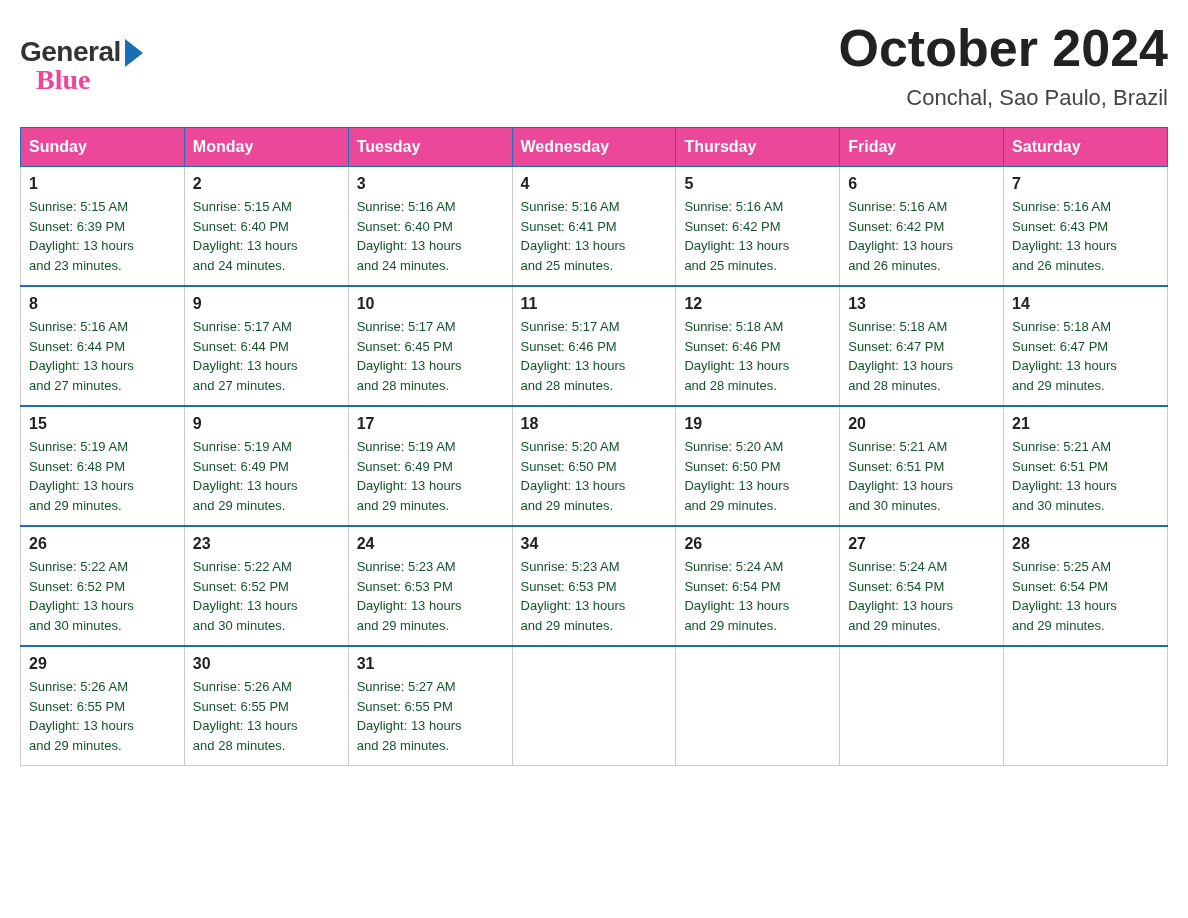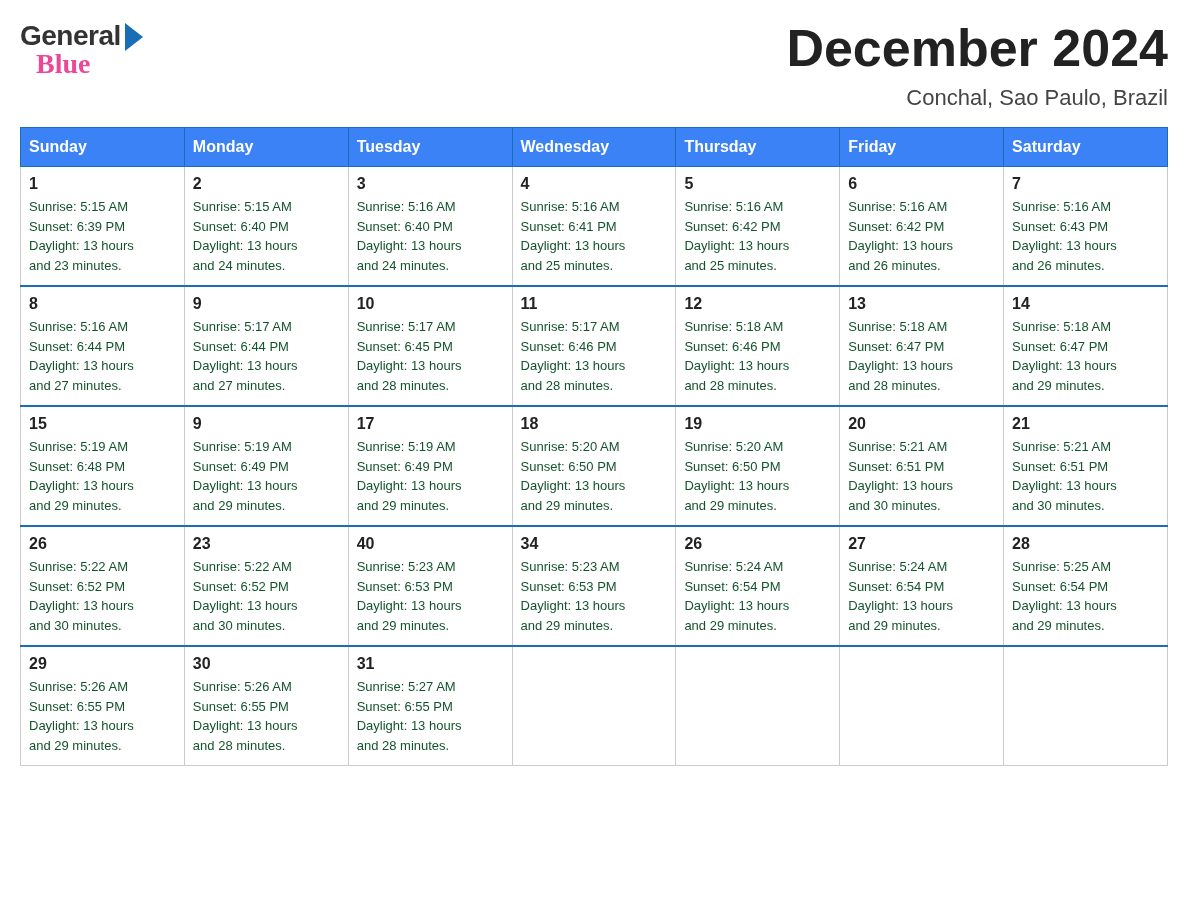--- a/index.html
+++ b/index.html
@@ -6,21 +6,21 @@
     body {
       font-family: Arial, sans-serif;
       background: #fff;
       padding: 20px;
       width: 1188px;
       min-height: 918px;
     }
     .header {
       display: flex;
       justify-content: space-between;
-      align-items: flex-start;
+      align-items: center;
       margin-bottom: 16px;
     }
     .logo {
       display: flex;
       flex-direction: column;
       align-items: flex-start;
     }
     .logo-top {
       display: flex;
       align-items: center;
@@ -61,21 +61,21 @@
       font-size: 22px;
       color: #444;
       margin-top: 8px;
     }
     table {
       width: 100%;
       border-collapse: collapse;
       table-layout: fixed;
     }
     thead tr th {
-      background-color: #3b82f6;
+      background-color: #ec4899;
       color: #fff;
       font-size: 16px;
       font-weight: bold;
       padding: 10px 8px;
       text-align: left;
       border: 1px solid #1a6eb5;
     }
     tbody tr td {
       vertical-align: top;
       padding: 8px 8px 10px 8px;
@@ -116,21 +116,21 @@
 
 <div class="header">
   <div class="logo">
     <div class="logo-top">
       <span class="logo-general">General</span>
       <div class="logo-arrow"></div>
     </div>
     <span class="logo-blue">Blue</span>
   </div>
   <div class="title-section">
-    <div class="month-title">December 2024</div>
+    <div class="month-title">October 2024</div>
     <div class="location-title">Conchal, Sao Paulo, Brazil</div>
   </div>
 </div>
 
 <table>
   <thead>
     <tr>
       <th>Sunday</th>
       <th>Monday</th>
       <th>Tuesday</th>
@@ -234,21 +234,21 @@
       <tr style="border-bottom: 2px solid rgb(26, 110, 181);">
         <td style="border-bottom: 2px solid rgb(26, 110, 181);">
         <span class="day-number">26</span>
         <span class="day-info">Sunrise: 5:22 AM<br>Sunset: 6:52 PM<br>Daylight: 13 hours<br>and 30 minutes.</span>
       </td>
         <td style="border-bottom: 2px solid rgb(26, 110, 181);">
         <span class="day-number">23</span>
         <span class="day-info">Sunrise: 5:22 AM<br>Sunset: 6:52 PM<br>Daylight: 13 hours<br>and 30 minutes.</span>
       </td>
         <td style="border-bottom: 2px solid rgb(26, 110, 181);">
-        <span class="day-number">40</span>
+        <span class="day-number">24</span>
         <span class="day-info">Sunrise: 5:23 AM<br>Sunset: 6:53 PM<br>Daylight: 13 hours<br>and 29 minutes.</span>
       </td>
         <td style="border-bottom: 2px solid rgb(26, 110, 181);">
         <span class="day-number">34</span>
         <span class="day-info">Sunrise: 5:23 AM<br>Sunset: 6:53 PM<br>Daylight: 13 hours<br>and 29 minutes.</span>
       </td>
         <td style="border-bottom: 2px solid rgb(26, 110, 181);">
         <span class="day-number">26</span>
         <span class="day-info">Sunrise: 5:24 AM<br>Sunset: 6:54 PM<br>Daylight: 13 hours<br>and 29 minutes.</span>
       </td>

